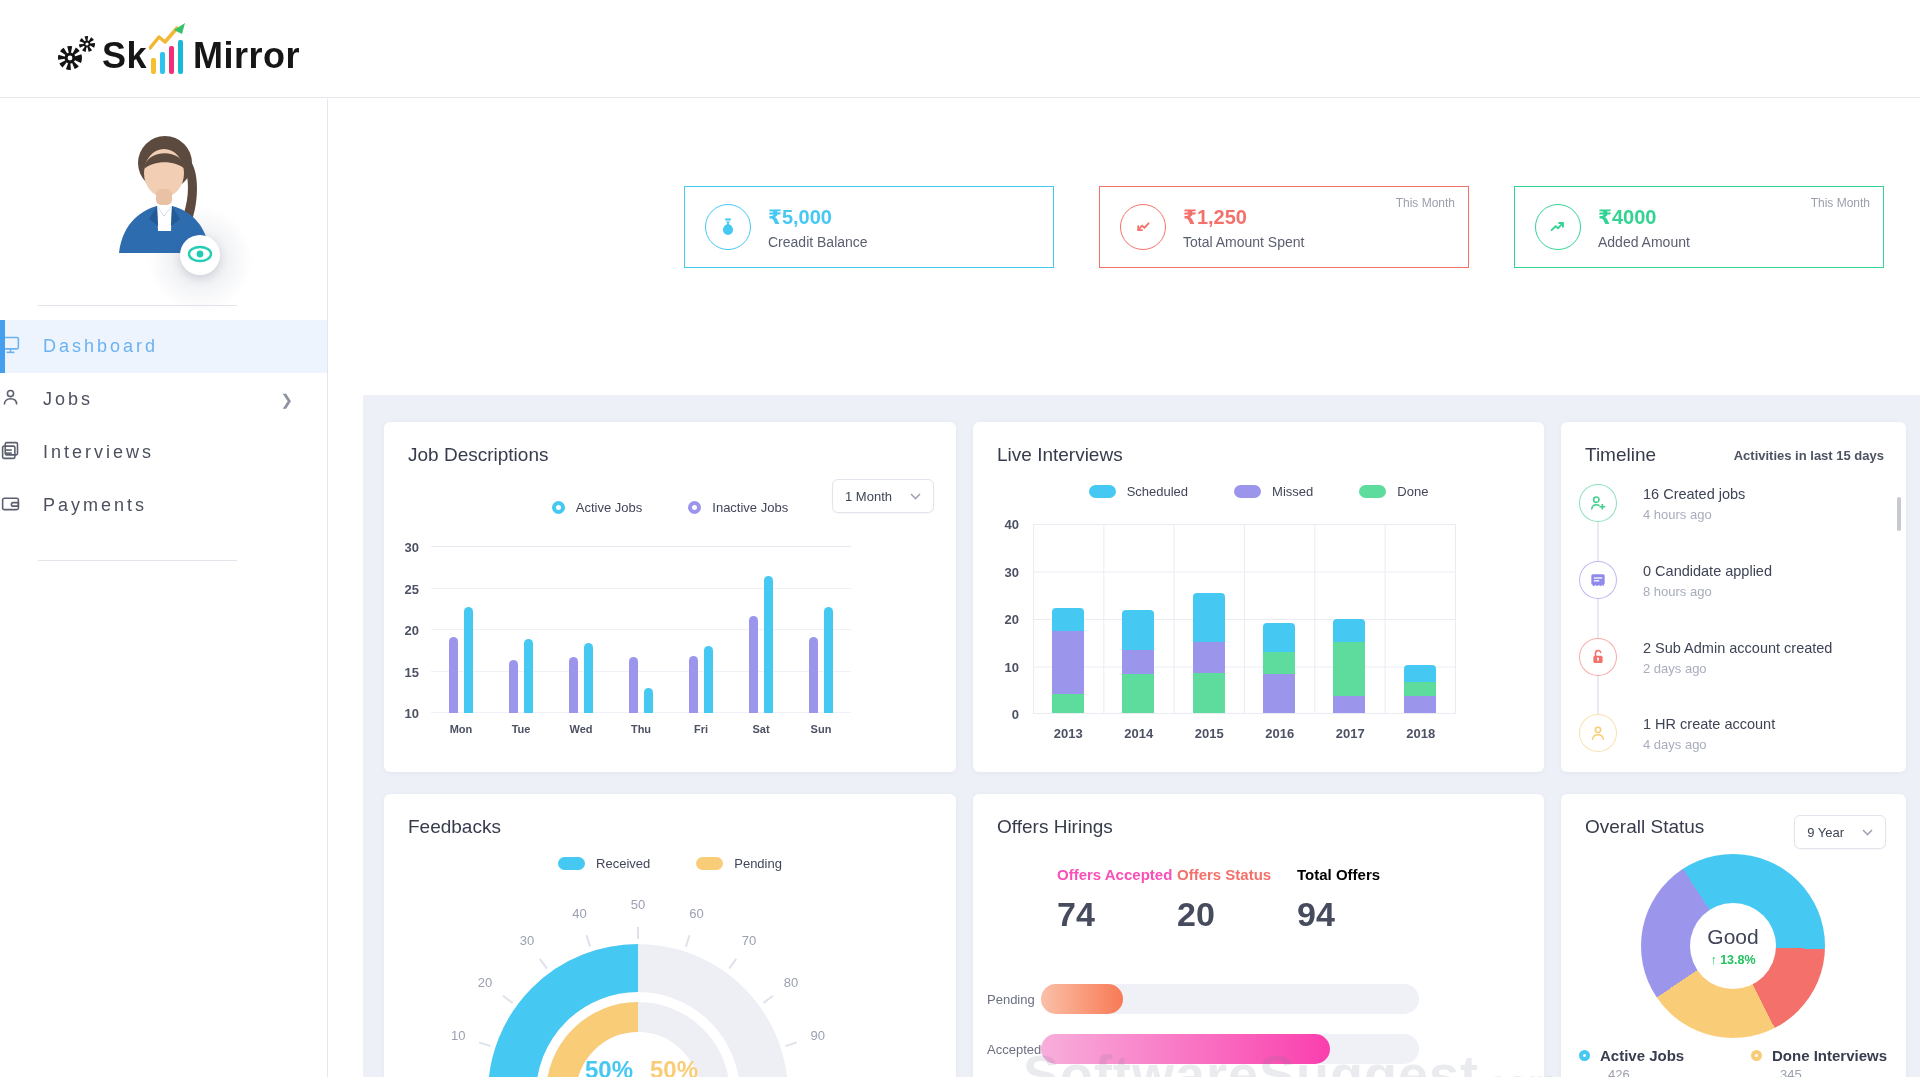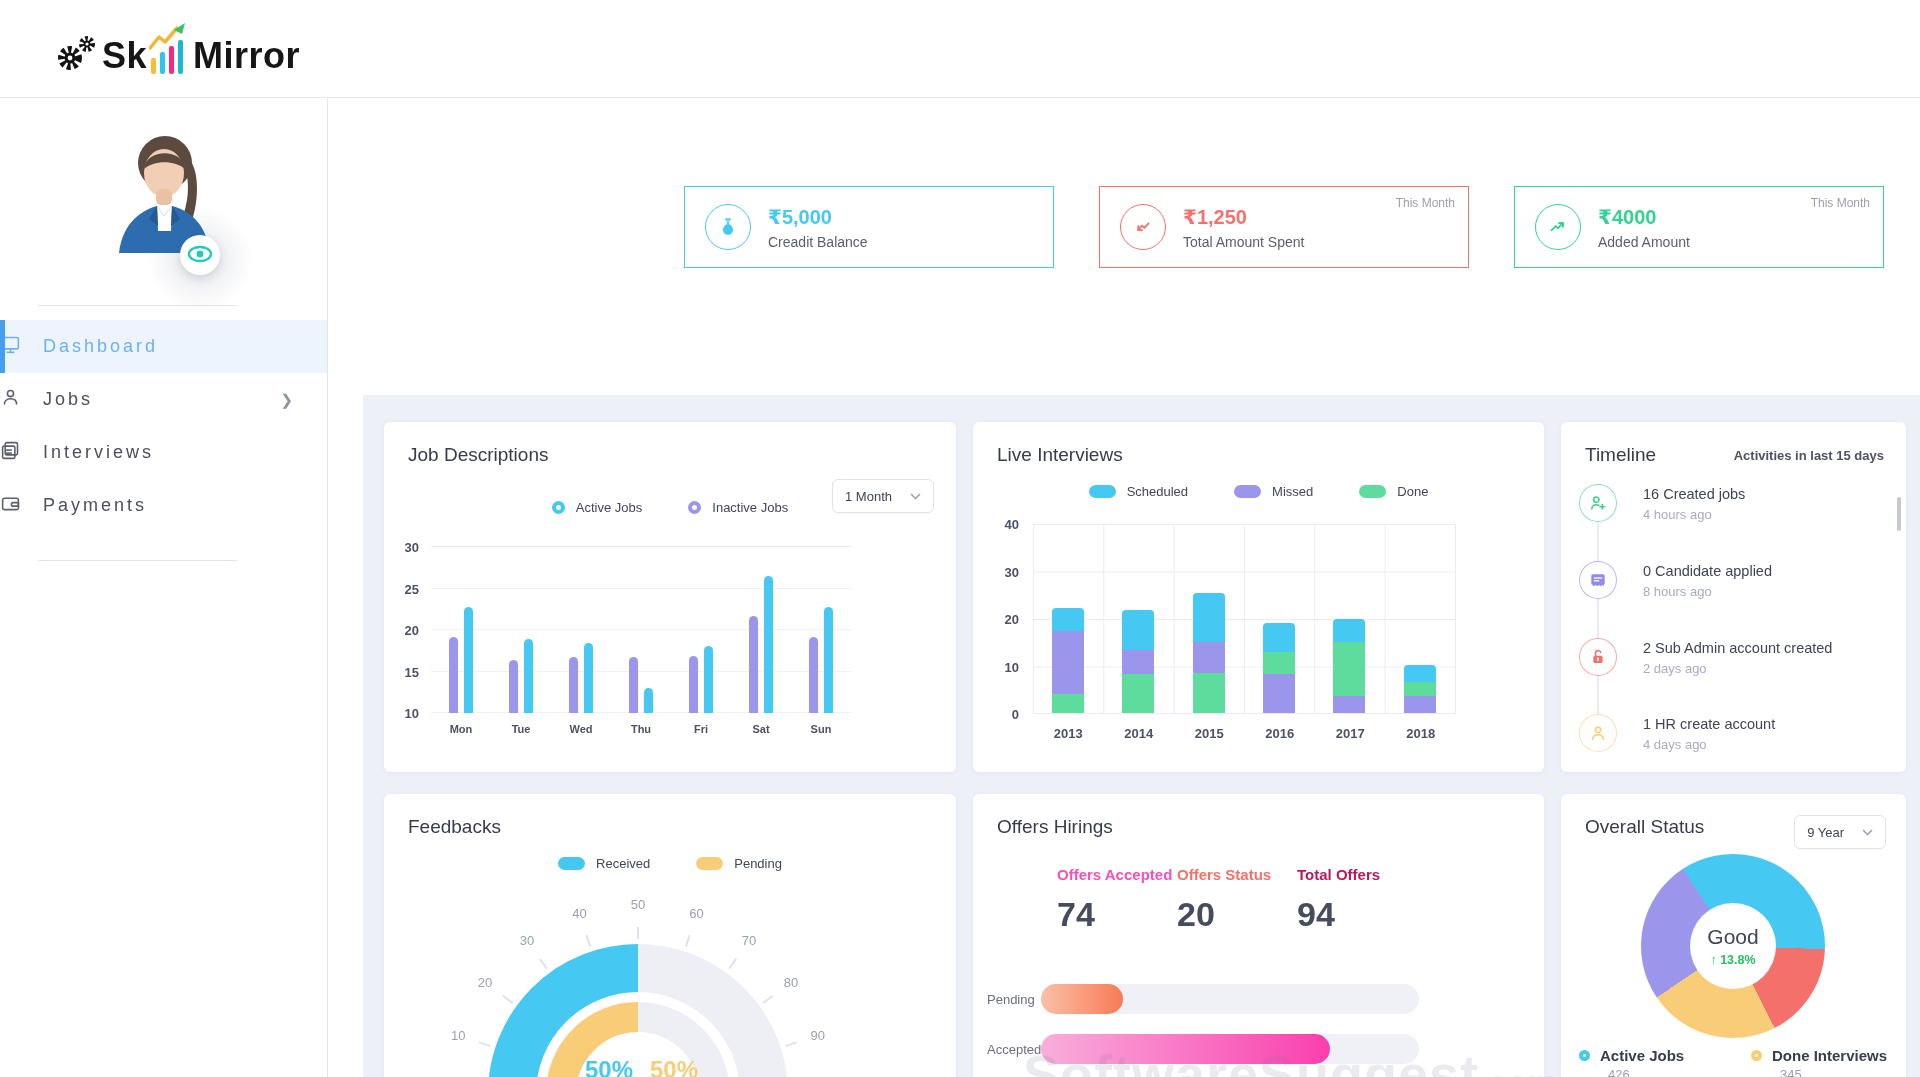--- a/index.html
+++ b/index.html
@@ -553,21 +553,21 @@
       <div class="ostats" id="ostats">
           <div class="ostat">
             <div class="ostat-label" style="color: rgb(250, 79, 182);">Offers Accepted</div>
             <div class="ostat-value">74</div>
           </div>
           <div class="ostat">
             <div class="ostat-label" style="color: rgb(244, 113, 107);">Offers Status</div>
             <div class="ostat-value">20</div>
           </div>
           <div class="ostat">
-            <div class="ostat-label" style="color: #be185d;">Total Offers</div>
+            <div class="ostat-label" style="color: #000000;">Total Offers</div>
             <div class="ostat-value">94</div>
           </div>
         </div>
       <div id="orows">
           <div class="orow" style="top: 190px;">
             <div class="orow-label">Pending</div>
             <div class="otrackwrap">
               <div class="otrack" style="width: 378.18px;"></div>
               <div class="ofill" style="width: 81.972px; background: linear-gradient(90deg, rgb(250, 192, 168), rgb(248, 122, 85));"></div>
             </div>

